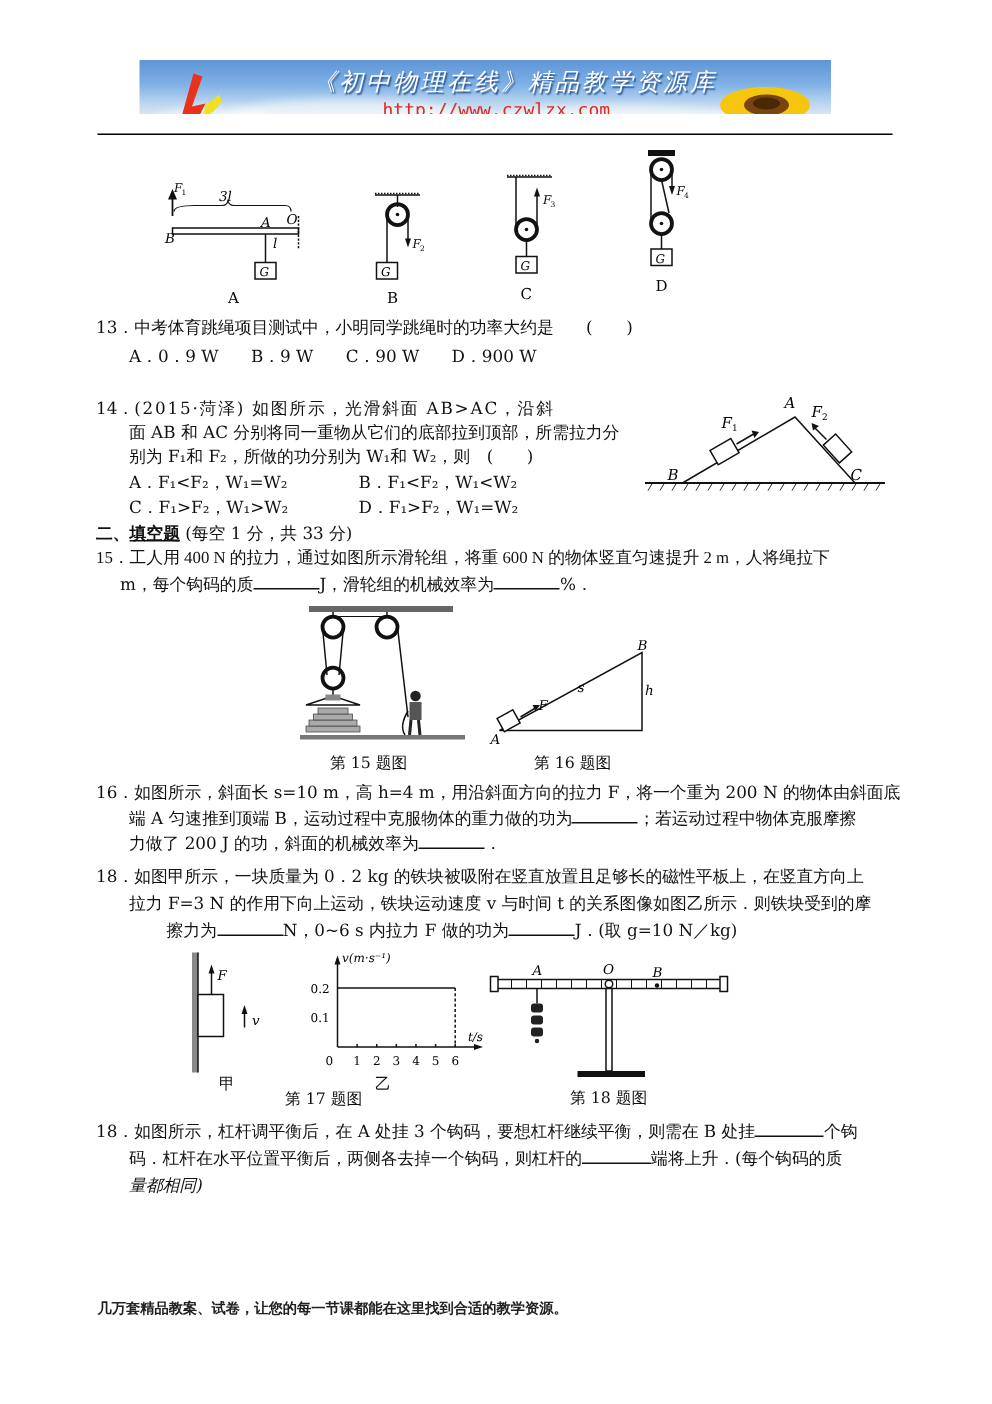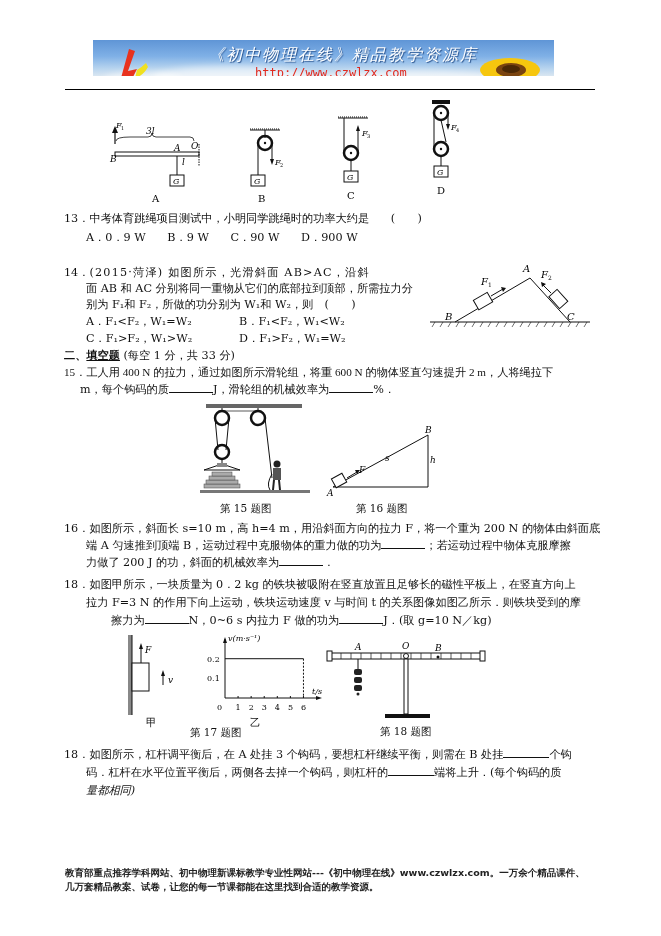--- a/index.html
+++ b/index.html
@@ -349,15 +349,14 @@
 
 <div class="line" style="left:64px;top:747px;">
   <span>18．</span><span>如图所示，杠杆调平衡后，在 A 处挂 3 个钩码，要想杠杆继续平衡，则需在 B 处挂</span><span class="blank" style="width:46px;"></span><span>个钩</span>
 </div>
 <div class="line" style="left:86px;top:765px;">
   <span>码．杠杆在水平位置平衡后，两侧各去掉一个钩码，则杠杆的</span><span class="blank" style="width:46px;"></span><span>端将上升．(每个钩码的质</span>
 </div>
 <div class="line" style="left:86px;top:783px;font-style:italic;">量都相同)</div>
 
 <div id="footer" class="abs">
-  <div>教育部重点推荐学科网站、初中物理新课标教学专业性网站---《初中物理在线》www.czwlzx.com。一万余个精品课件、</div>
   <div>几万套精品教案、试卷，让您的每一节课都能在这里找到合适的教学资源。</div>
 </div>
 
 </body></html>

